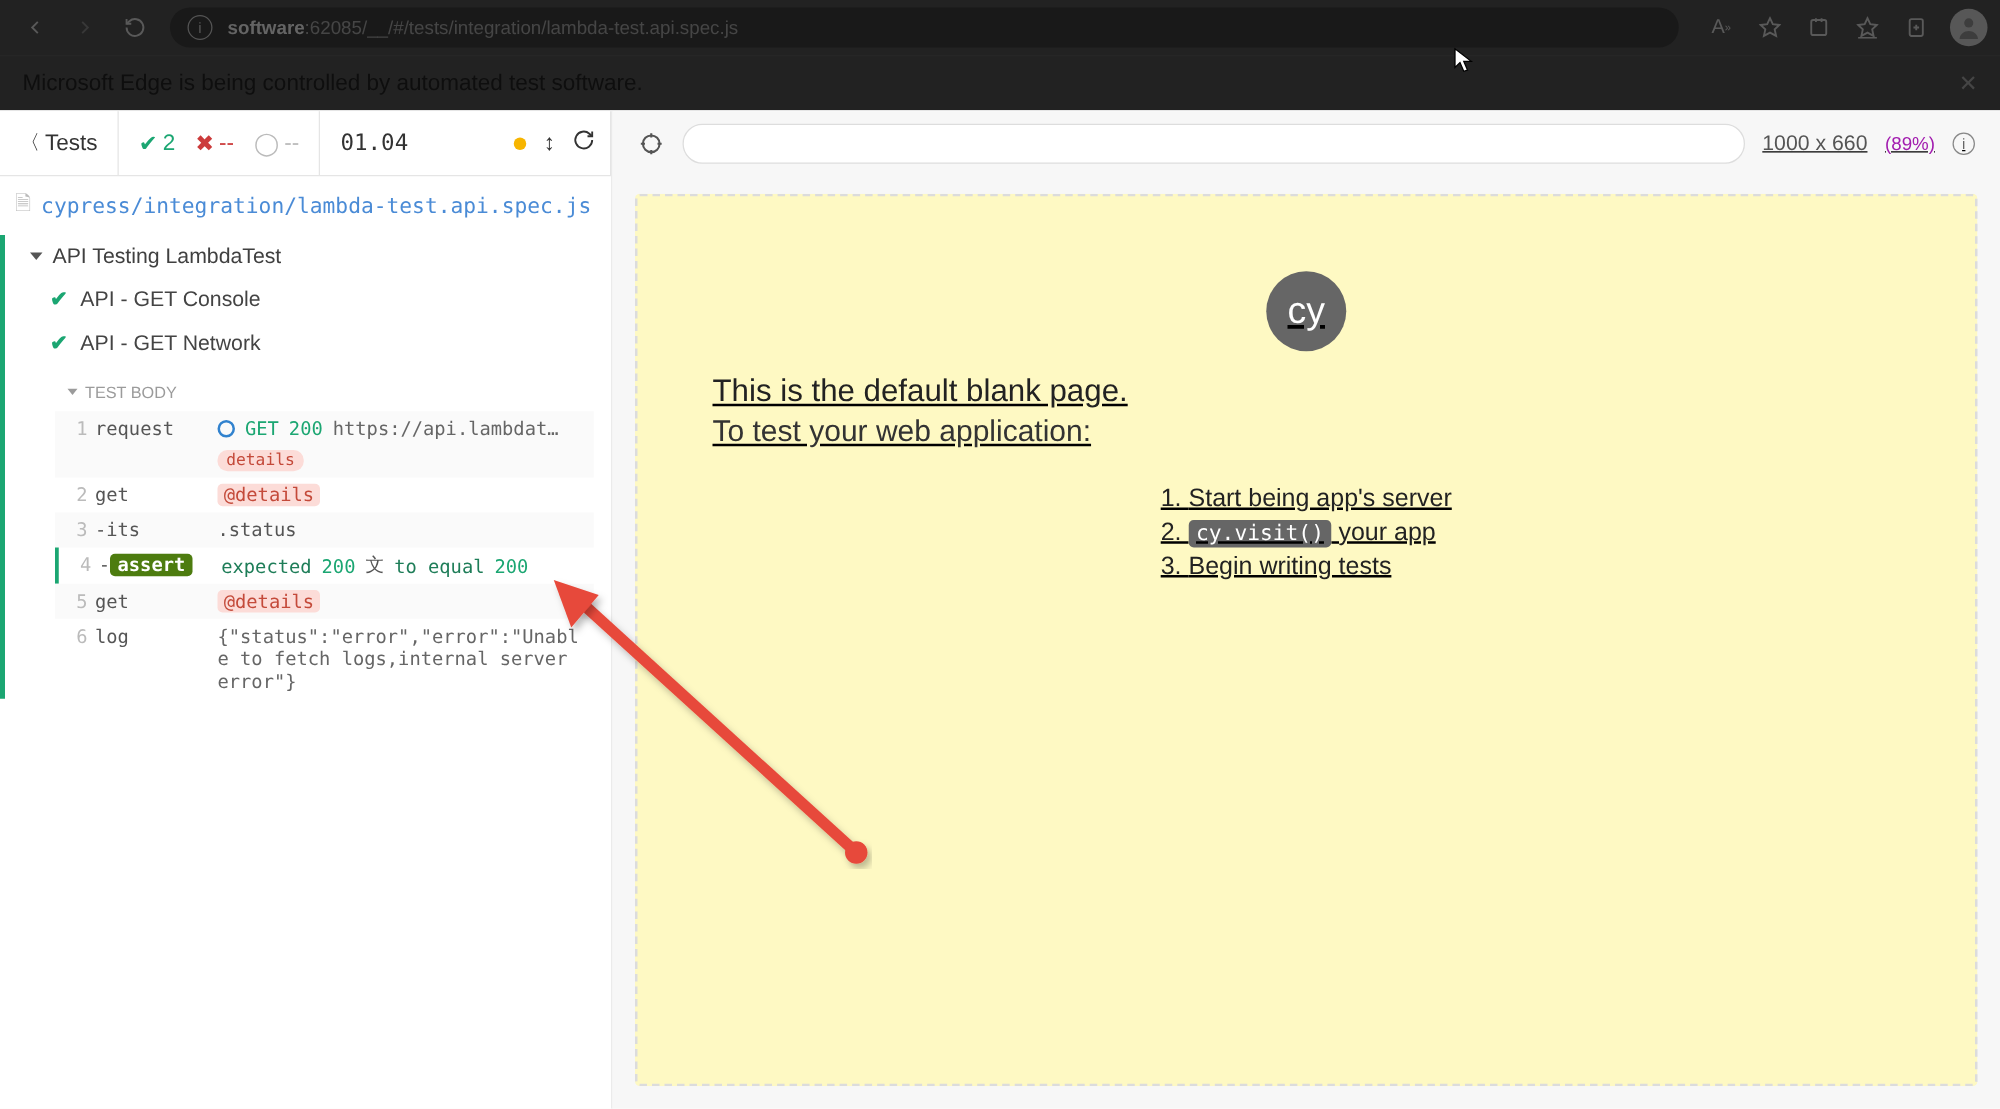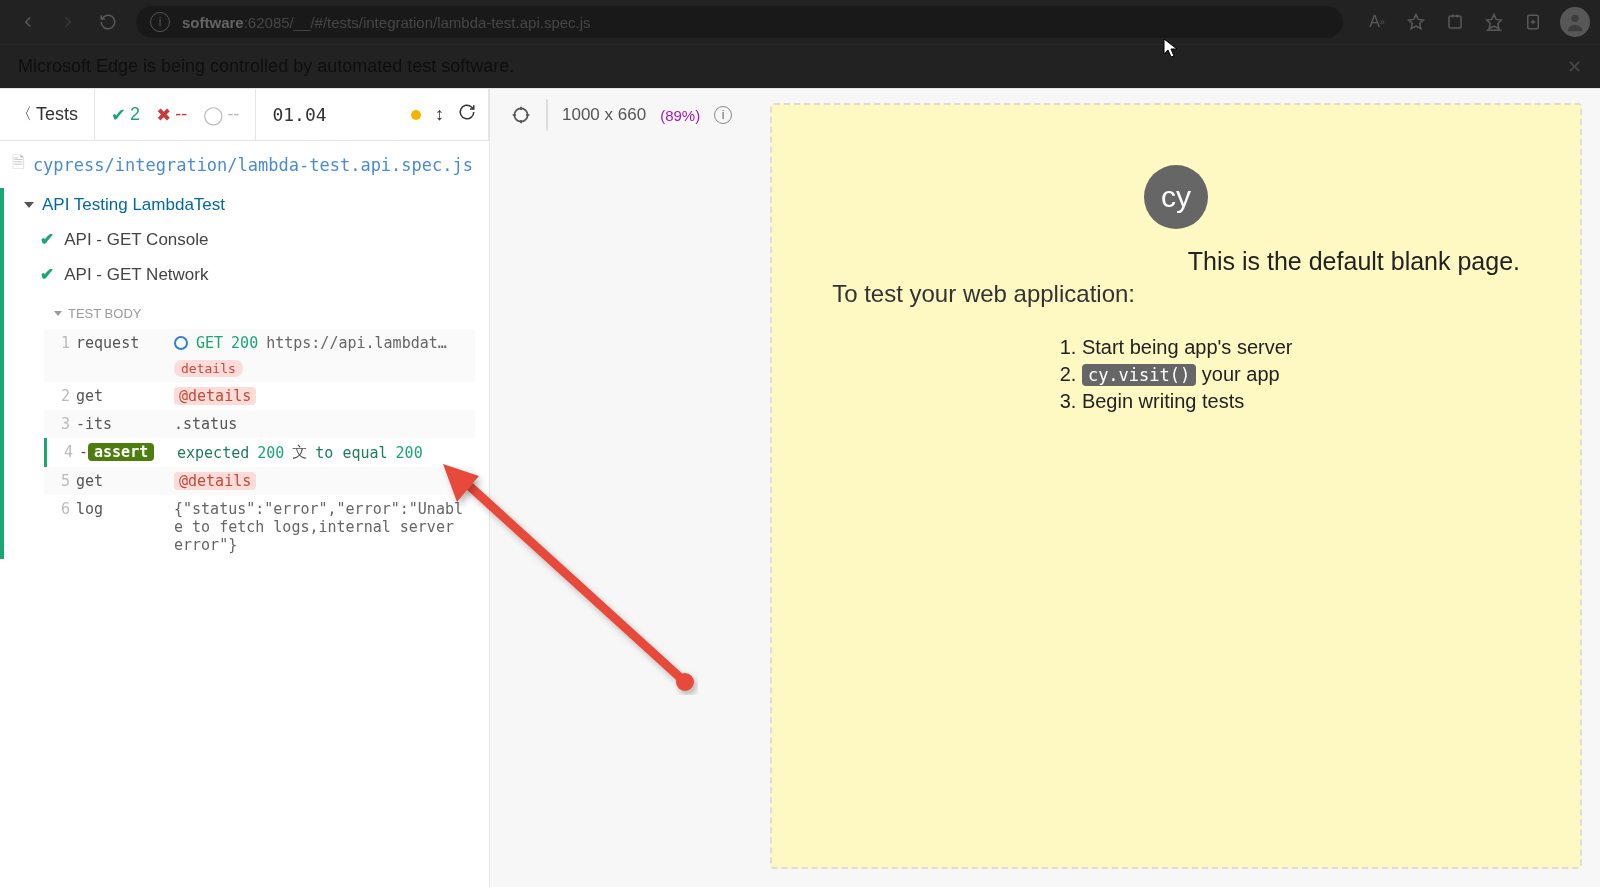--- a/index.html
+++ b/index.html
@@ -15,42 +15,42 @@
   .avatar-circle { width: 30px; height:30px; background:#c2c2c2;border-radius:50%;display:flex;align-items:center;justify-content:center;margin-left:6px;}
   
   .banner { height: 44px; background: #4c4c4c; color:#1a1a1a; display:flex; align-items:center; padding:0 18px; font-size:18px; border-top:1px solid #555;}
   .banner-text { color:#1f1f1f; }
   .banner-close { margin-left:auto; color:#999; font-size:18px;}
   
   .dark-overlay { position:absolute; top:0; left:0; right:0; height:88px; background:rgba(0,0,0,0.55); pointer-events:none;}
   
   .app { display:flex; height: calc(887px - 88px); background:#fff; border-top:1px solid #e5e5e5;}
   .left-pane { width: 490px; border-right:1px solid #e5e5e5; background:#fff; display:flex; flex-direction:column;}
-  .right-pane { flex:1; background:#f7f7f7; display:flex; flex-direction:row;}
+  .right-pane { flex:1; background:#f7f7f7; display:flex; flex-direction:column;text-decoration:underline;}
   
   .toolbar { height:52px; display:flex; align-items:center; border-bottom:1px solid #e5e5e5; font-size:18px;}
   .tests-back { padding:0 16px; height:100%; display:flex; align-items:center; color:#333; border-right:1px solid #e5e5e5;}
   .chev { font-size:16px; margin-right:4px;}
   .stats { display:flex; align-items:center; gap:16px; padding:0 16px; border-right:1px solid #e5e5e5; height:100%;}
   .pass { color:#1ba672; display:flex; align-items:center; gap:4px;}
   .fail { color:#cc3b3b; display:flex; align-items:center; gap:4px;}
   .pend { color:#bbb; display:flex; align-items:center; gap:4px;}
   .timer { padding:0 16px; font-family: ui-monospace, Menlo, monospace; color:#333;}
   .toolbar-right { margin-left:auto; display:flex; align-items:center; padding-right:12px; gap:14px;border-right:1px solid #e5e5e5;height:100%;}
   .dot-yellow { width:10px;height:10px;background:#f7b500;border-radius:50%;}
   .rt-toolbar { height:52px; display:flex; align-items:center; padding:0 20px; gap:14px;}
   .selector-icon { width:22px;height:22px;display:flex;align-items:center;justify-content:center;color:#555;}
   .url-input { flex:1; height:32px; border:1px solid #ddd; border-radius:16px; background:#fff;}
   .viewport-label { font-size:17px; color:#555;}
   .viewport-pct { color:#a21caf; font-size:15px;}
   
   .spec-header { padding:10px 12px; display:flex; align-items:center; gap:8px; color:#4a8bd6; font-size:17px; font-family: ui-monospace, Menlo, monospace;}
   .file-icon { color:#bbb; font-size:16px;}
   .green-edge { border-left:4px solid #1ba672; }
-  .suite { padding:7px 12px 7px 20px; display:flex; align-items:center; gap:8px; font-size:17px; color:#0369a1;}
+  .suite { padding:7px 12px 7px 20px; display:flex; align-items:center; gap:8px; font-size:17px; color:#404040;}
   .caret-down { width:0;height:0;border-left:5px solid transparent;border-right:5px solid transparent;border-top:6px solid #555;}
   .test-row { padding:7px 12px 7px 36px; display:flex; align-items:center; gap:10px; font-size:17px; color:#444;}
   .check { color:#1ba672; font-weight:bold;}
   
   .body-block { margin:6px 14px 0 40px; font-size:15px;}
   .body-label { color:#9b9b9b; font-size:13px; padding:8px 10px; display:flex; align-items:center; gap:6px;}
   .caret-sm { width:0;height:0;border-left:4px solid transparent;border-right:4px solid transparent;border-top:5px solid #9b9b9b;}
   .cmd-table { font-family: ui-monospace, Menlo, monospace; font-size:15px;}
   .cmd-row { display:grid; grid-template-columns: 26px 90px 1fr; align-items:start; padding:5px 6px;}
   .cmd-row.alt { background:#fafafa;}
@@ -61,21 +61,21 @@
   .circle-blue { width:14px;height:14px;border:2px solid #3182ce;border-radius:50%;display:inline-block;}
   .method-green { color:#1ba672;}
   .num-green { color:#1ba672;}
   .pill-red { background:#fcdcd8; color:#c44a3a; padding:1px 7px; border-radius:8px; font-size:13px;}
   .pill-pink { background:#fcdcd8; color:#c44a3a; padding:0 5px; border-radius:4px;}
   .pill-green { background:#4d7c0f; color:#fff; padding:0 6px; border-radius:4px; font-weight:600;}
   .to-equal { color:#888;}
   
   .preview-wrap { flex:1; margin:14px 18px 18px 18px; border:2px dashed #dcdcdc; border-radius:4px; background:#fef9c3; padding:60px 60px; overflow:hidden;}
   .cy-logo { width:64px;height:64px;background:#666;border-radius:50%;display:flex;align-items:center;justify-content:center;color:#fff;font-size:30px;font-weight:500;margin:0 auto 18px;}
-  .blank-line1 { text-align:right; font-size:25px; color:#222; margin-bottom:4px;}
+  .blank-line1 { text-align:left; font-size:25px; color:#222; margin-bottom:4px;}
   .blank-line2 { font-size:24px; color:#333; margin-bottom:28px;}
   .steps { width:max-content; margin:0 auto; font-size:20px; color:#222;}
   .steps li { margin:4px 0; list-style-position: inside;}
   .code-chip { background:#666; color:#fff; padding:1px 6px; border-radius:4px; font-family: ui-monospace, Menlo, monospace; font-size:17px;}
   
   .arrow-svg { position:absolute; left:435px; top:462px; width:270px; height:240px; pointer-events:none;}
   
   .cursor-glyph { position:absolute; left:1163px; top:38px; font-size:18px; color:#000; pointer-events:none;}
 </style>
 </head>

